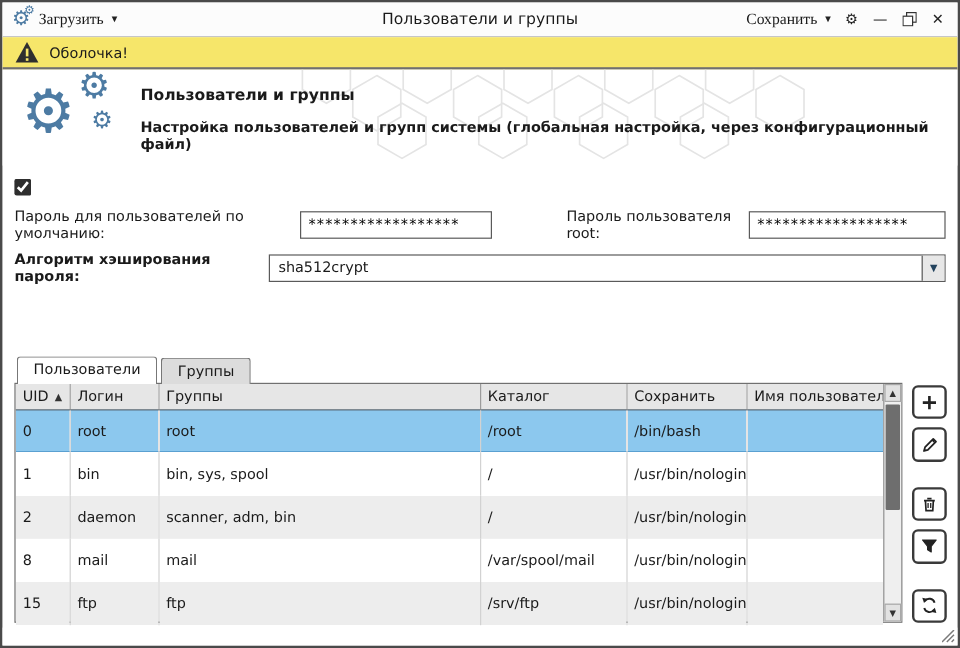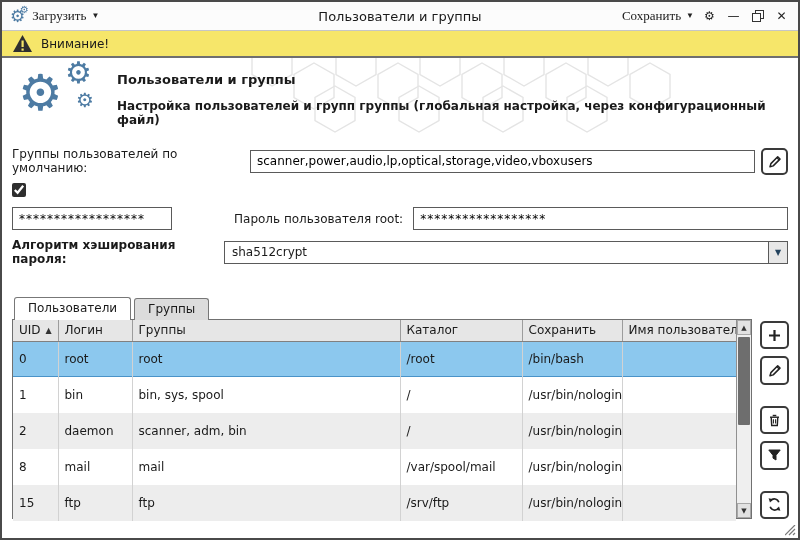--- a/index.html
+++ b/index.html
@@ -125,21 +125,21 @@
         </button>
     </div>
   </div>
 
   <div class="warning">
     <svg width="21" height="19">
       <polygon points="10.5,1 20,18 1,18" fill="#2f2f2f"></polygon>
       <rect x="9.5" y="6.5" width="2.2" height="6.5" fill="#f6e66a"></rect>
       <rect x="9.5" y="14.5" width="2.2" height="2.2" fill="#f6e66a"></rect>
     </svg>
-    <span>Внимание!</span>
+    <span>Оболочка!</span>
   </div>
 
   <div class="header">
     <svg class="hexes" width="800" height="80" xmlns="http://www.w3.org/2000/svg" xmlns:xlink="http://www.w3.org/1999/xlink">
       <defs>
           <polygon id="hex" points="20,0 40,11.5 40,34.5 20,46 0,34.5 0,11.5" fill="none" stroke="#e4e4e4" stroke-width="1.4"></polygon>
         </defs>
       <use href="#hex" xlink:href="#hex" x="250" y="-18"></use>
         <use href="#hex" xlink:href="#hex" x="292" y="5"></use>
       <use href="#hex" xlink:href="#hex" x="334" y="-18"></use>
@@ -155,42 +155,33 @@
       <use href="#hex" xlink:href="#hex" x="481" y="28"></use>
         <use href="#hex" xlink:href="#hex" x="565" y="28"></use>
     </svg>
     <div class="gears">
       <span class="g1">⚙</span>
       <span class="g2">⚙</span>
       <span class="g3">⚙</span>
     </div>
     <div class="header-text">
       <div class="h-title">Пользователи и группы</div>
-      <div class="h-sub">Настройка пользователей и групп группы (глобальная настройка, через конфигурационный файл)</div>
+      <div class="h-sub">Настройка пользователей и групп системы (глобальная настройка, через конфигурационный файл)</div>
     </div>
   </div>
 
   <div class="form">
-    <div class="frow">
-      <label class="lbl-groups">Группы пользователей по умолчанию:</label>
-      <input type="text" class="in-groups" value="scanner,power,audio,lp,optical,storage,video,vboxusers" style="">
-      <button class="icon-btn">
-        <svg width="15" height="15">
-          <path d="M3 12.8l.9-3.2 6.8-6.8 2.3 2.3-6.8 6.8z" fill="none" stroke="#222" stroke-width="1.5" stroke-linejoin="round"></path>
-          <path d="M9.8 3.7l2.3 2.3" stroke="#222" stroke-width="1.2"></path>
-        </svg>
-      </button>
-    </div>
 
 
     <div class="frow chk-row">
       <input type="checkbox" checked="true" style="">
     </div>
 
     <div class="frow">
+      <label class="lbl-pw1">Пароль для пользователей по умолчанию:</label>
       <input type="text" class="in-pw1" value="******************" style="">
       <label class="lbl-pw2">Пароль пользователя root:</label>
       <input type="text" class="in-pw2" value="******************" style="">
     </div>
 
     <div class="frow">
       <label class="lbl-hash">Алгоритм хэширования пароля:</label>
       <div class="combo">
         <span class="combo-value">sha512crypt</span>
         <span class="combo-arrow">▼</span>

